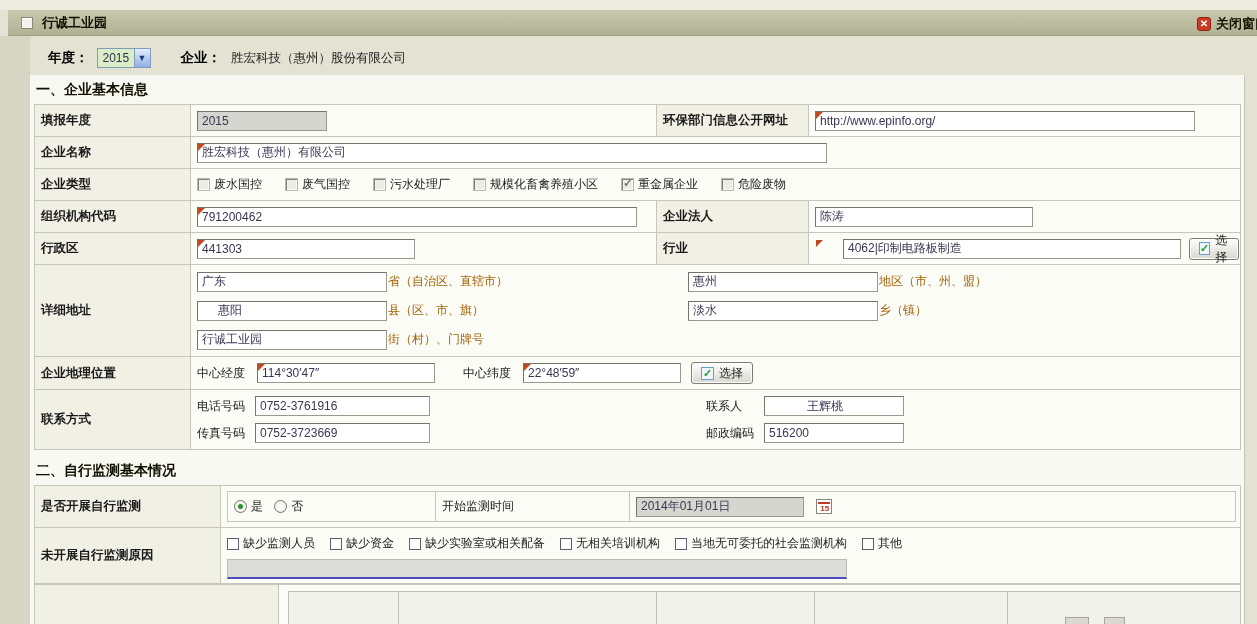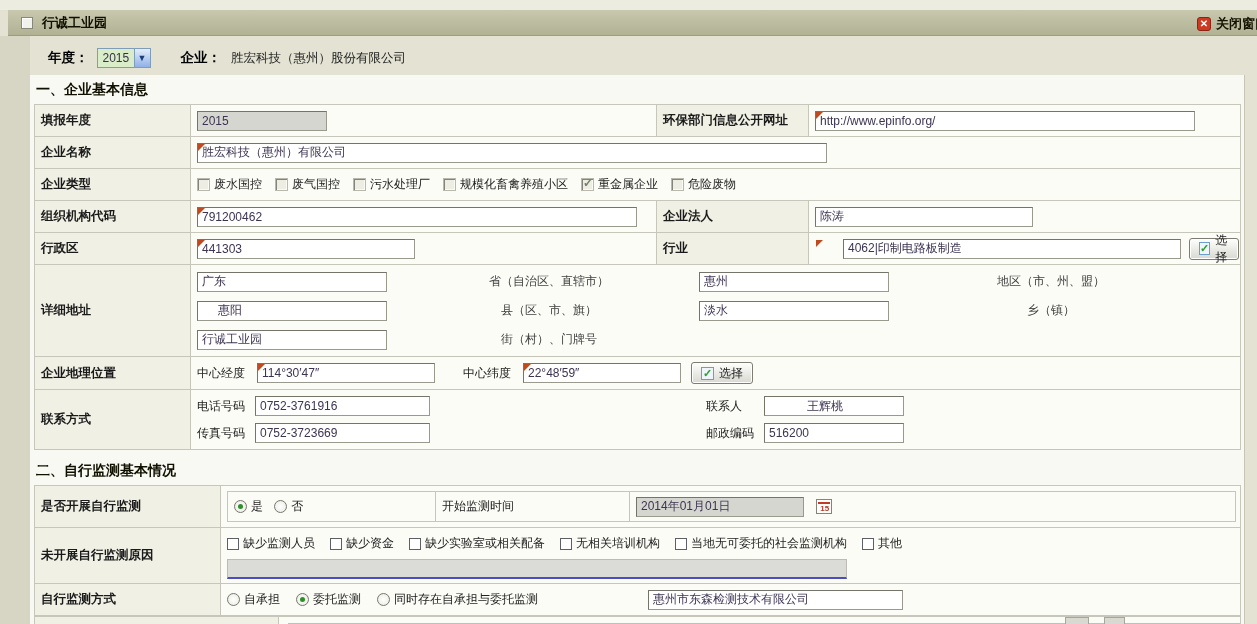--- a/index.html
+++ b/index.html
@@ -67,21 +67,21 @@
   .btn { display:inline-flex; align-items:center; height:22px; padding:0 9px; border:1px solid #7d7d74; border-radius:3px;
          background:linear-gradient(#fefefd,#d9d9d0); box-shadow:inset 0 0 0 1px #fff; font-size:12px; gap:5px; cursor:pointer; color:#1a1a1a; }
   .btn-ck { width:13px; height:13px; border:1px solid #69a0c9; background:#eef5fb; color:#2f9e2f; font-size:11px; font-weight:bold; line-height:11px; text-align:center; }
 
   .cal { display:inline-block; width:16px; height:15px; border:1px solid #84847a; background:#fdfdfa; position:relative; vertical-align:middle; margin-left:9px; }
   .cal::before { content:""; position:absolute; top:2px; left:1px; right:1px; border-top:2px solid #c0392b; }
   .cal::after { content:"15"; position:absolute; top:4px; left:3px; font-size:8px; color:#b03a2e; font-weight:bold; }
 
   .flexrow { display:flex; align-items:center; }
   .addr-line { display:flex; align-items:center; height:29px; }
-  .sfx { margin-left:12px; width:300px; font-size:12px; color:#404040;text-align:center; }
+  .sfx { margin-left:1px; width:300px; font-size:12px; color:#a16207; }
 
   .itbl { border-collapse:collapse; width:1008px; margin:2px 0; table-layout:fixed; }
   .itbl td { border:1px solid #c7c6bb; height:30px; background:#fcfcf7; padding:0 6px; }
 
   .ntbl { border-collapse:collapse; width:952px; margin-left:3px; table-layout:fixed; }
   .ntbl td { border:1px solid #c0c0b6; height:34px; background:#f2f2ec; }
 
   .stub { position:absolute; background:#d9d9d1; border:1px solid #a6a69c; height:10px; top:617px; }
 </style>
 </head>
@@ -133,21 +133,21 @@
     </tr>
     <tr style="height:32px">
       <td class="lbl"><span>企业名称</span></td>
       <td class="val" colspan="3">
         <span class="req"><input class="inp" style="width: 630px;" value="胜宏科技（惠州）有限公司"></span>
       </td>
     </tr>
     <tr style="height:32px">
       <td class="lbl"><span>企业类型</span></td>
       <td class="val" colspan="3">
-        <div class="flexrow" style="gap:13px">
+        <div class="flexrow" style="gap:23px">
           <span class="ckitem">
                 <span class="cb3d" data-checked="false"></span>
                 <span>废水国控</span>
               </span>
           <span class="ckitem">
                 <span class="cb3d" data-checked="false"></span>
                 <span>废气国控</span>
               </span>
           <span class="ckitem">
                 <span class="cb3d" data-checked="false"></span>
@@ -316,40 +316,20 @@
           <span class="ckitem">
                 <span class="cbflat" data-checked="false"></span>
                 <span>其他</span>
               </span>
         </div>
         <div style="height:24px;padding-top:2px">
           <input class="inp gray-ul" style="width: 620px;" value="">
         </div>
       </td>
     </tr>
-    <tr style="height:32px">
-      <td class="lbl"><span>自行监测方式</span></td>
-      <td class="val">
-        <div class="flexrow" style="gap:16px">
-          <span class="ckitem">
-                <span class="radio" data-checked="false"></span>
-                <span>自承担</span>
-              </span>
-          <span class="ckitem">
-                <span class="radio" data-checked="true"></span>
-                <span>委托监测</span>
-              </span>
-          <span class="ckitem">
-                <span class="radio" data-checked="false"></span>
-                <span>同时存在自承担与委托监测</span>
-              </span>
-          <input class="inp" style="width: 255px; margin-left: 94px;" value="惠州市东森检测技术有限公司">
-        </div>
-      </td>
-    </tr>
   </tbody>
     </table>
 
   <table class="tbl">
     <colgroup>
         <col style="width:244px">
         <col style="width:962px">
       </colgroup>
     <tbody>
         <tr style="height:48px">

